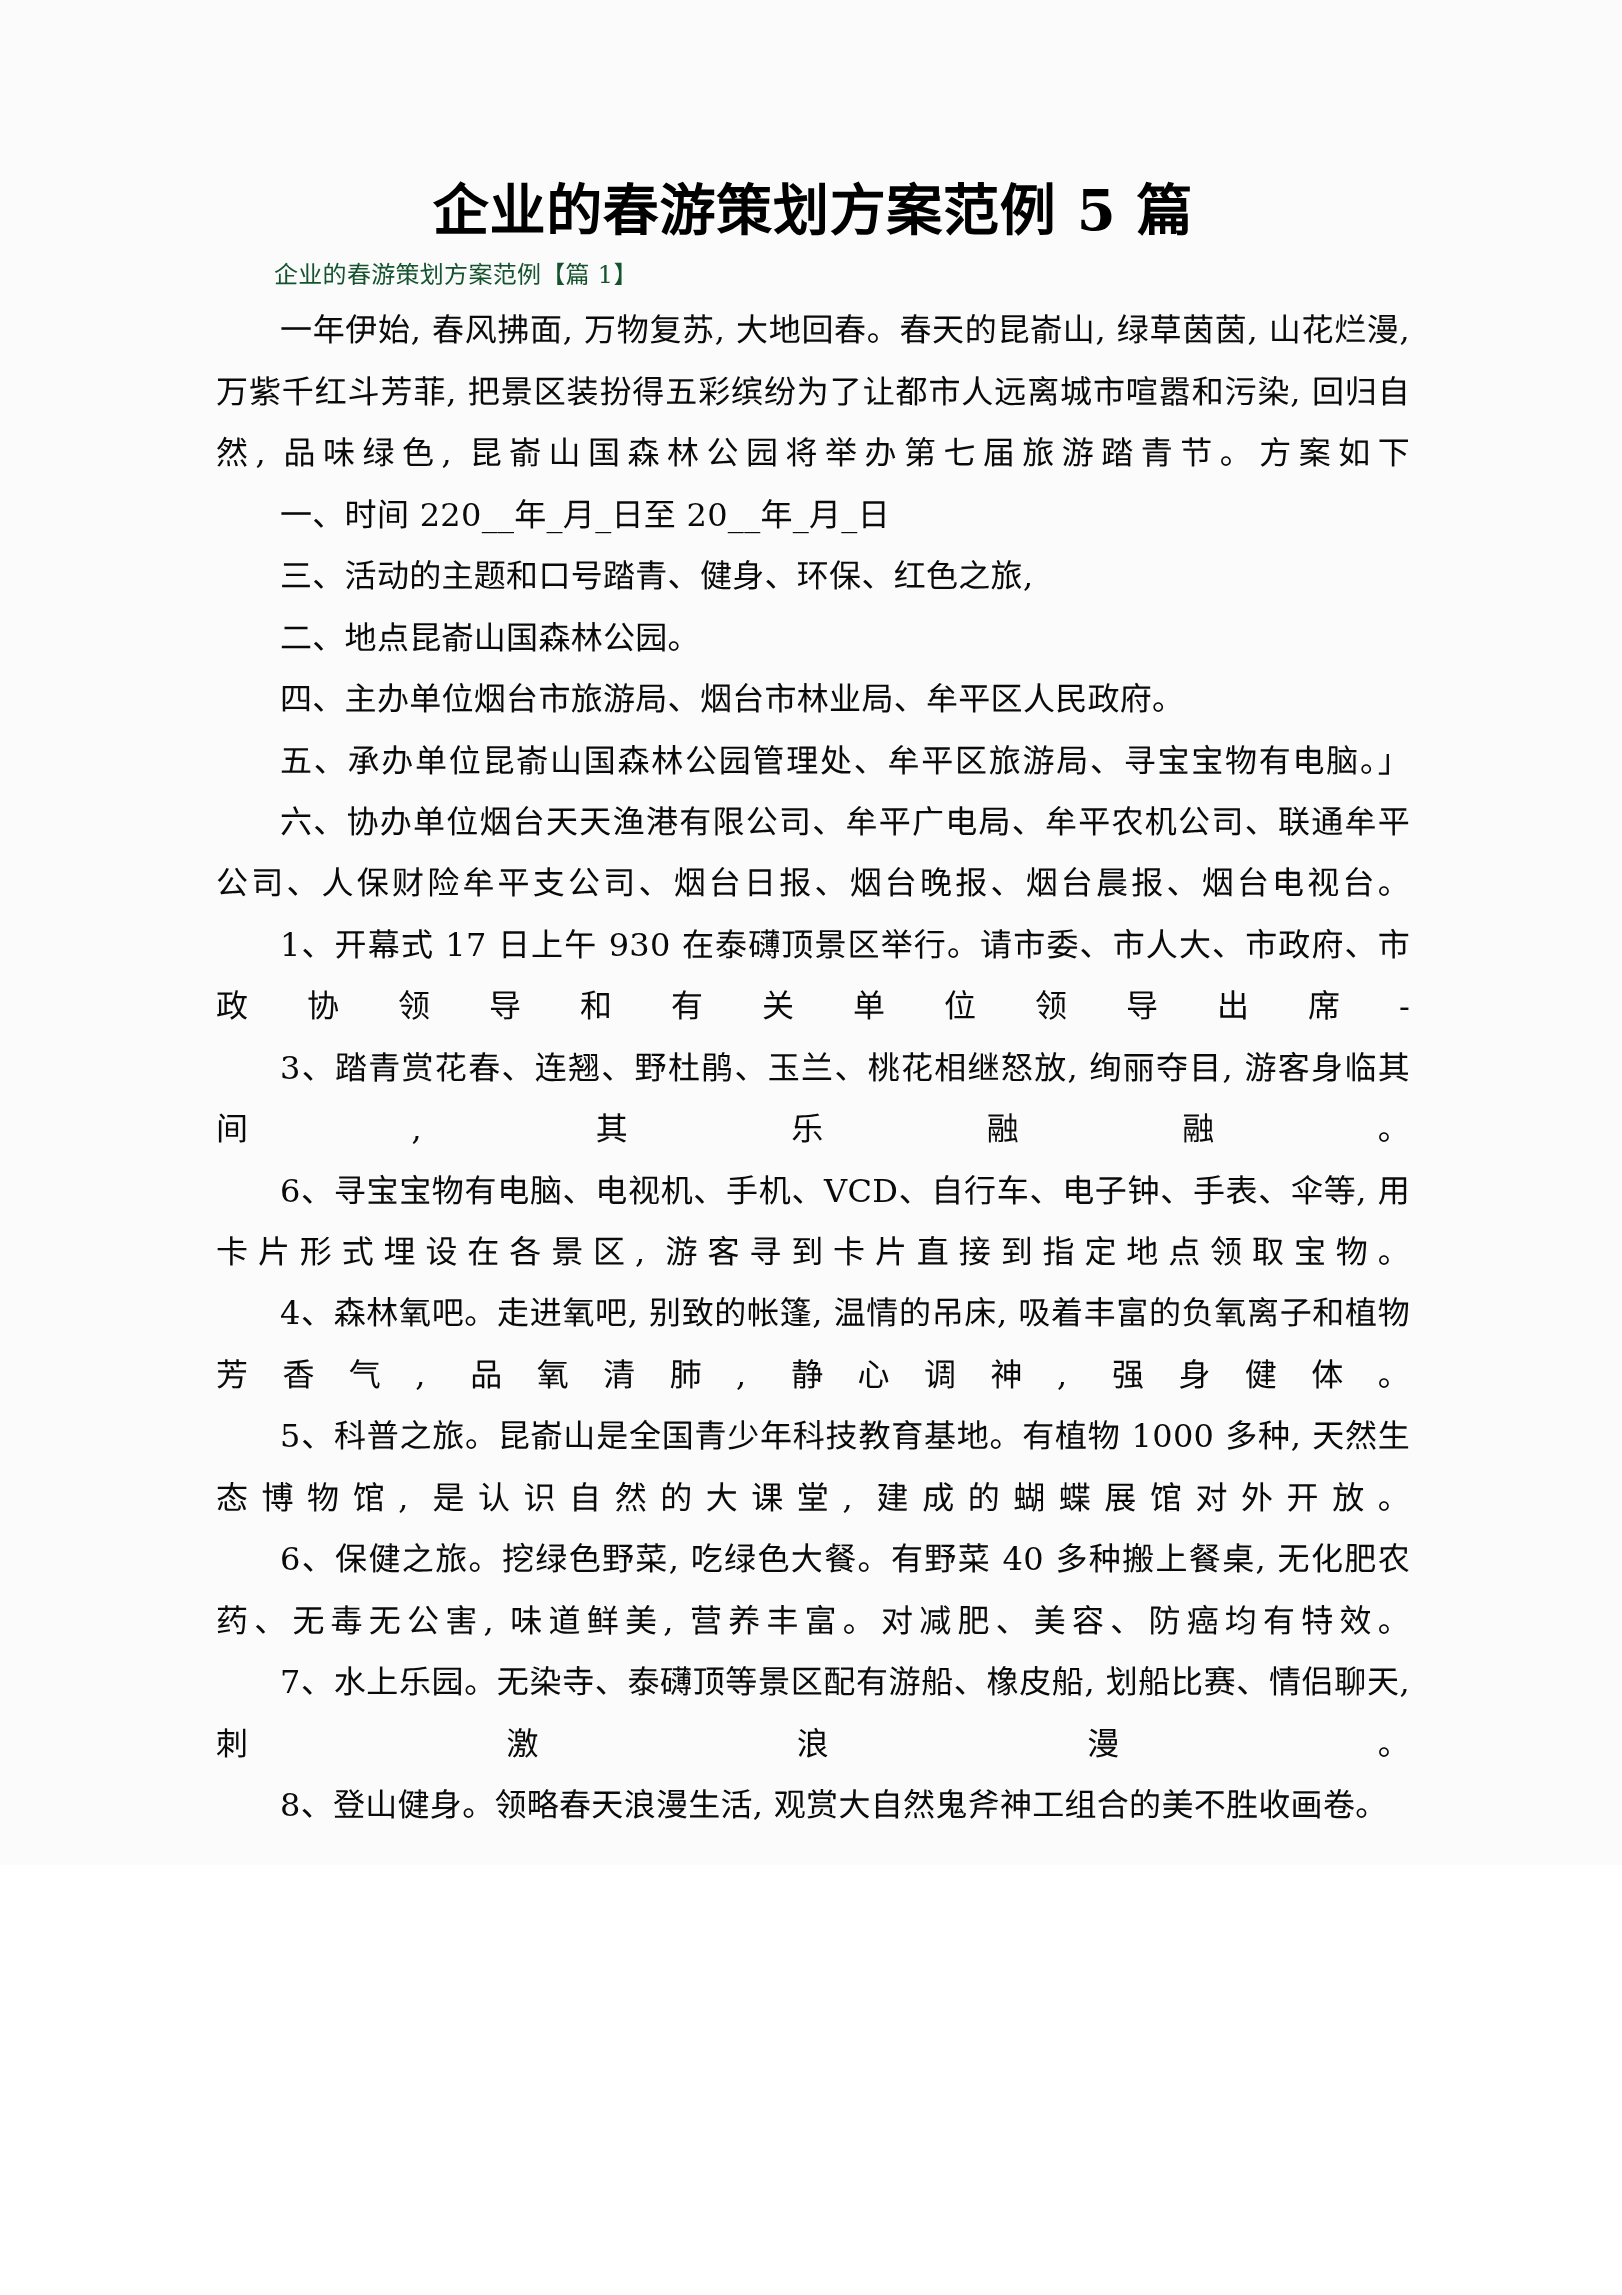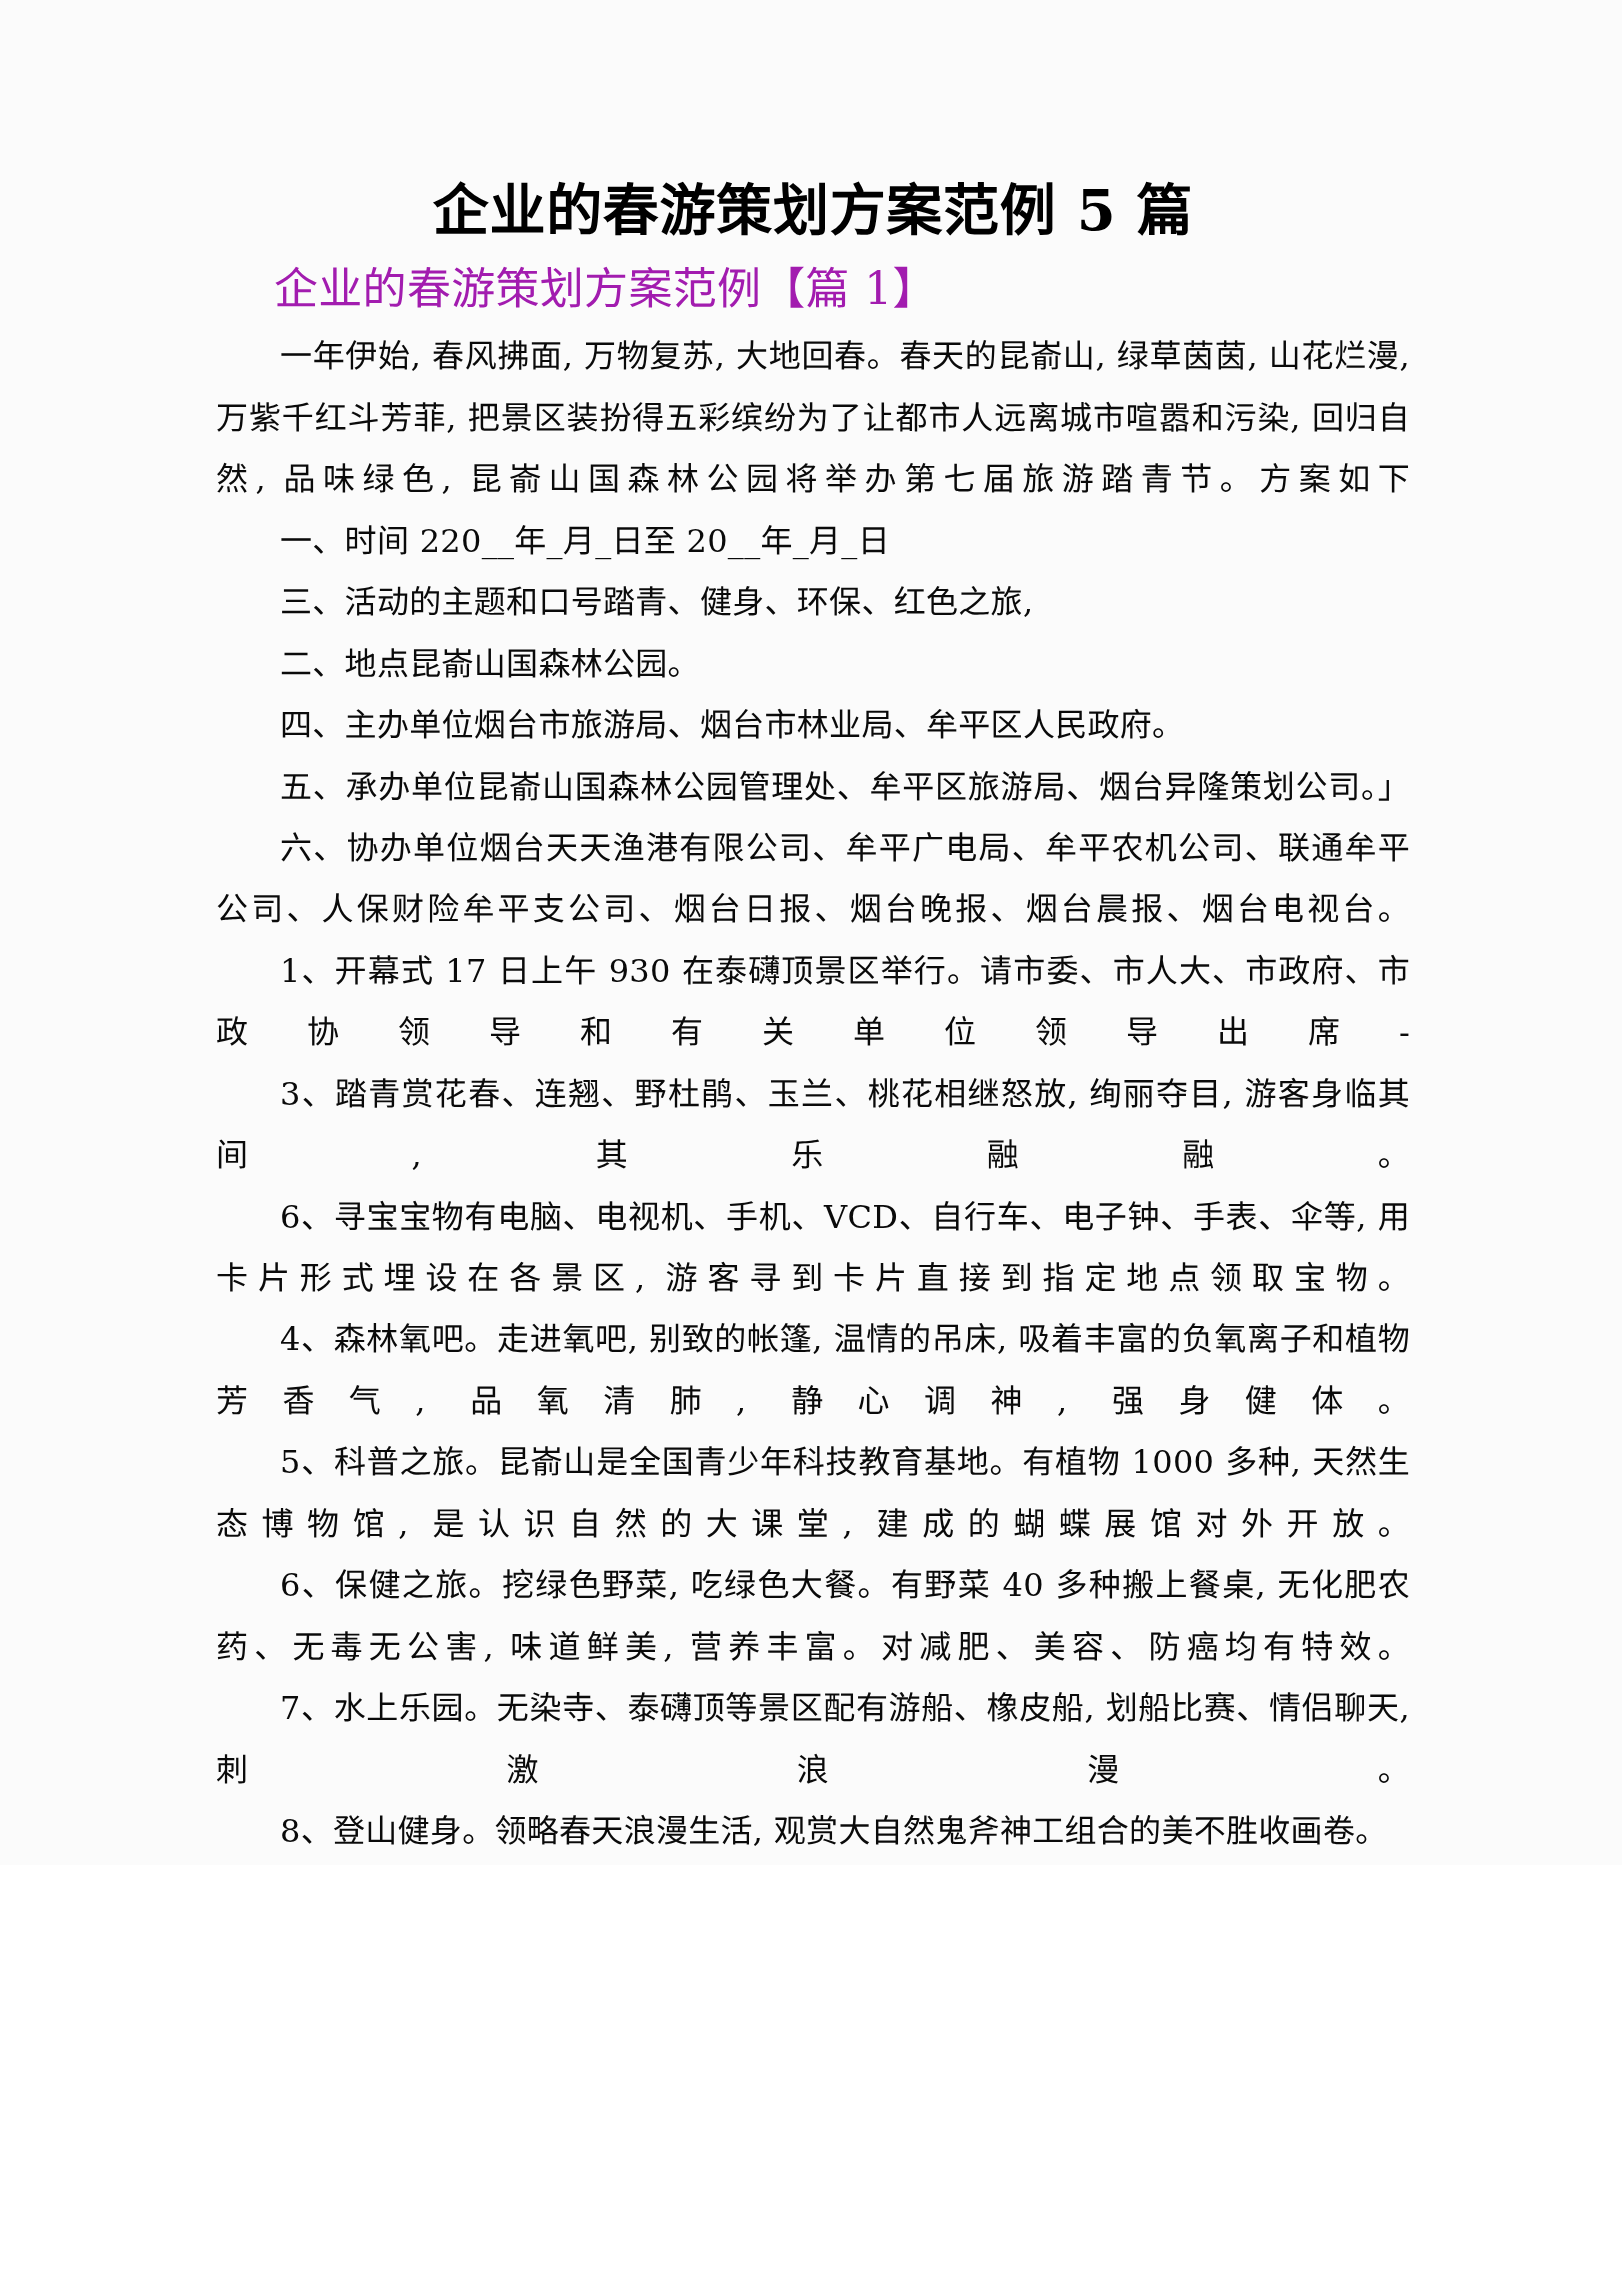--- a/index.html
+++ b/index.html
@@ -32,26 +32,26 @@
     font-weight: 700;
     line-height: 1.18;
     text-align: center;
     letter-spacing: 0.7px;
     margin: 0 0 17px 0;
     color: #000000;
     white-space: pre-wrap;
   }
 
   .doc-subtitle {
-    font-size: 44px;
+    font-size: 24px;
     font-weight: 400;
     line-height: 1.30;
     margin: 0 0 9.2px 0;
     padding-left: 58px;
-    color: #a21caf;
+    color: #14532d;
     letter-spacing: 0.3px;
   }
 
   .para {
     font-size: 32px;
     line-height: 1.92;
     margin: 0;
     text-align: justify;
     text-justify: inter-ideograph;
     text-indent: 64px;
@@ -78,21 +78,21 @@
     <p class="para stretch">一年伊始, 春风拂面, 万物复苏, 大地回春。春天的昆嵛山, 绿草茵茵, 山花烂漫, 万紫千红斗芳菲, 把景区装扮得五彩缤纷为了让都市人远离城市喧嚣和污染, 回归自然, 品味绿色, 昆嵛山国森林公园将举办第七届旅游踏青节。方案如下</p>
 
     <p class="para">一、时间 220__年_月_日至 20__年_月_日</p>
 
     <p class="para">三、活动的主题和口号踏青、健身、环保、红色之旅,</p>
 
     <p class="para">二、地点昆嵛山国森林公园。</p>
 
     <p class="para">四、主办单位烟台市旅游局、烟台市林业局、牟平区人民政府。</p>
 
-    <p class="para stretch">五、承办单位昆嵛山国森林公园管理处、牟平区旅游局、烟台异隆策划公司。」</p>
+    <p class="para stretch">五、承办单位昆嵛山国森林公园管理处、牟平区旅游局、寻宝宝物有电脑。」</p>
 
     <p class="para stretch">六、协办单位烟台天天渔港有限公司、牟平广电局、牟平农机公司、联通牟平公司、人保财险牟平支公司、烟台日报、烟台晚报、烟台晨报、烟台电视台。</p>
 
 
     <p class="para stretch">1、开幕式 17 日上午 930 在泰礴顶景区举行。请市委、市人大、市政府、市政协领导和有关单位领导出席-</p>
 
     <p class="para stretch">3、踏青赏花春、连翘、野杜鹃、玉兰、桃花相继怒放, 绚丽夺目, 游客身临其间, 其乐融融。</p>
 
     <p class="para stretch">6、寻宝宝物有电脑、电视机、手机、VCD、自行车、电子钟、手表、伞等, 用卡片形式埋设在各景区, 游客寻到卡片直接到指定地点领取宝物。</p>
 

